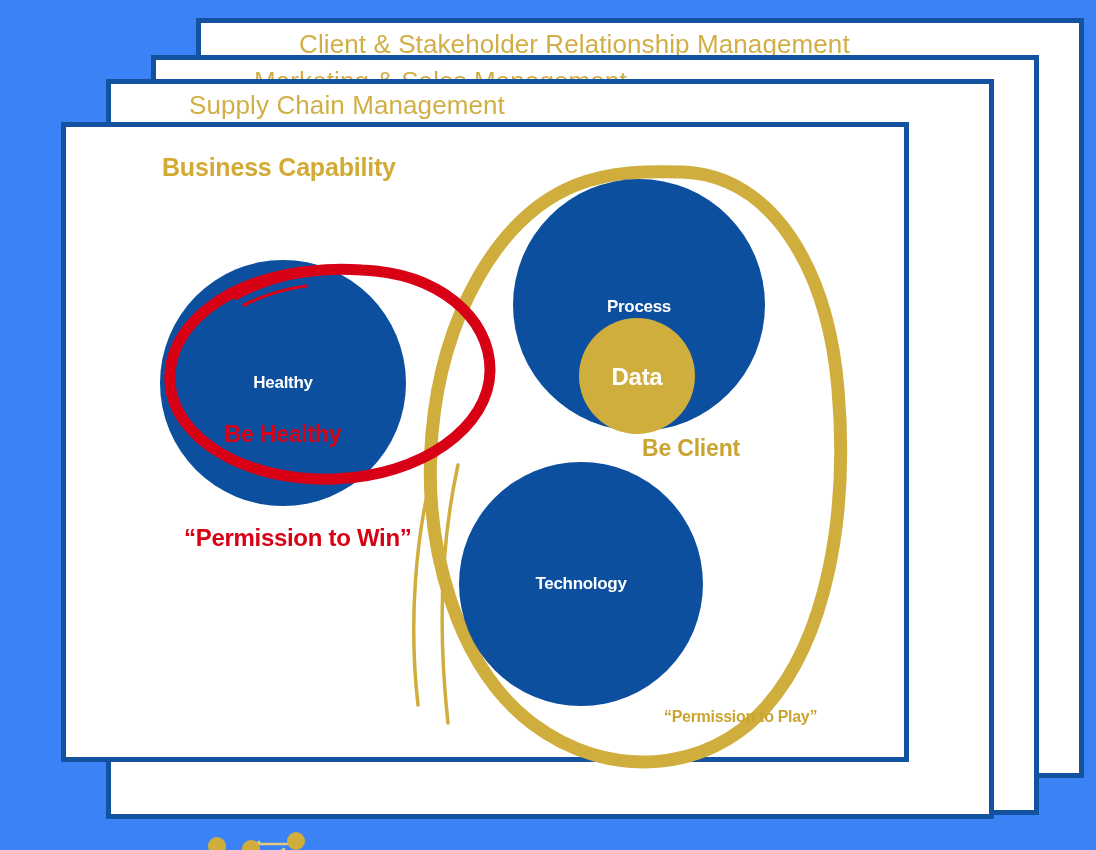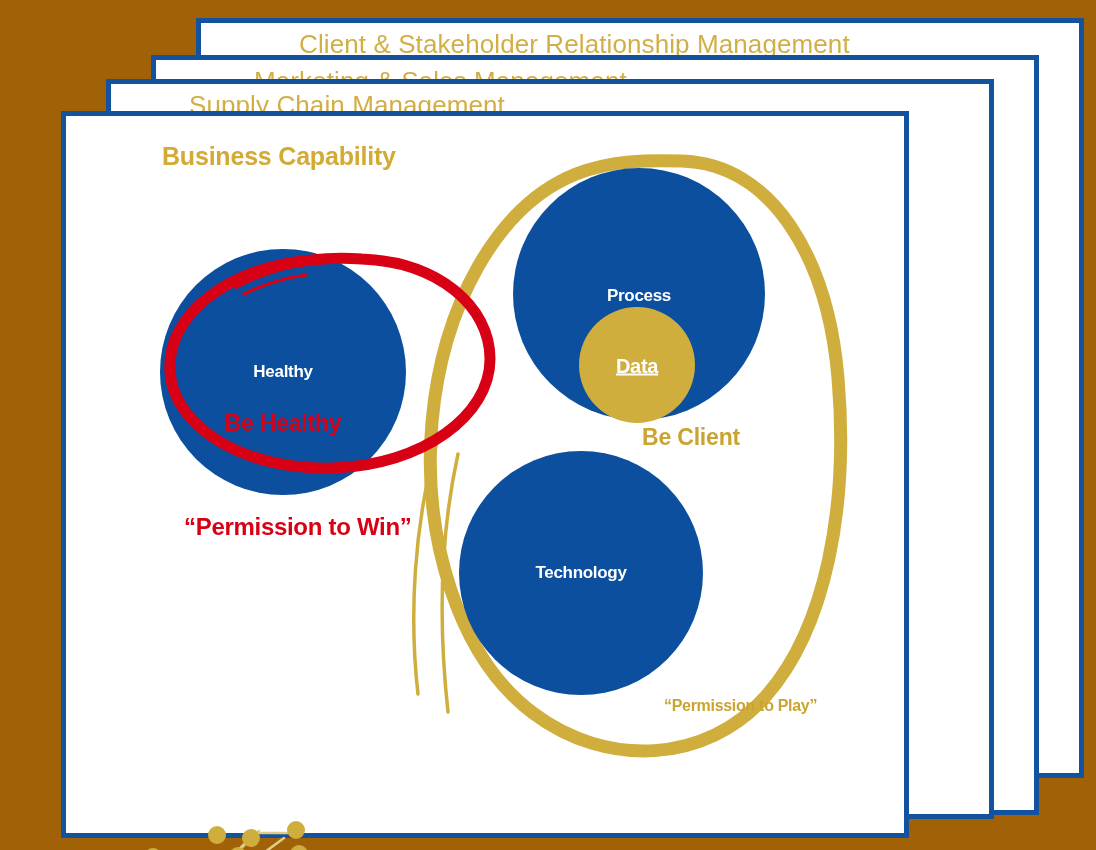--- a/index.html
+++ b/index.html
@@ -8,35 +8,35 @@
     background: #ffffff;
   }
   body {
     font-family: "Liberation Sans", sans-serif;
     -webkit-font-smoothing: antialiased;
   }
   #stage {
     position: relative;
     width: 1096px;
     height: 850px;
-    background: #a16207;
+    background: #3b82f6;
     overflow: hidden;
   }
 
   
   .card {
     position: absolute;
     background: #ffffff;
     border: 5px solid #12529F;
     box-sizing: border-box;
   }
   #card-1 { left: 196px; top: 18px;  width: 888px; height: 760px; z-index: 1; }
   #card-2 { left: 151px; top: 55px;  width: 888px; height: 760px; z-index: 2; }
   #card-3 { left: 106px; top: 79px;  width: 888px; height: 740px; z-index: 3; }
-  #card-4 { left:  61px; top: 111px; width: 848px; height: 727px; z-index: 4; }
+  #card-4 { left:  61px; top: 122px; width: 848px; height: 640px; z-index: 4; }
 
   .card-title {
     position: absolute;
     top: 6px;
     font-size: 26px;
     font-weight: 300;
     color: #D2AF46;
     white-space: nowrap;
     letter-spacing: 0.1px;
   }
@@ -74,24 +74,23 @@
     color: #ffffff;
     font-weight: bold;
     font-size: 17px;
     letter-spacing: -0.3px;
     transform: translate(-50%, -50%);
     text-align: center;
   }
   .lbl-data {
     color: #ffffff;
     font-weight: bold;
-    font-size: 20px;
-    letter-spacing: -0.3px;
-    transform: translate(-50%, -50%);
-    text-decoration: underline;
+    font-size: 24px;
+    letter-spacing: -0.3px;
+    transform: translate(-50%, -50%);
   }
   .lbl-red {
     color: #D80015;
     font-weight: bold;
     font-size: 23px;
     letter-spacing: -0.2px;
     transform: translate(-50%, -50%);
   }
   .lbl-gold {
     color: #C9A431;

